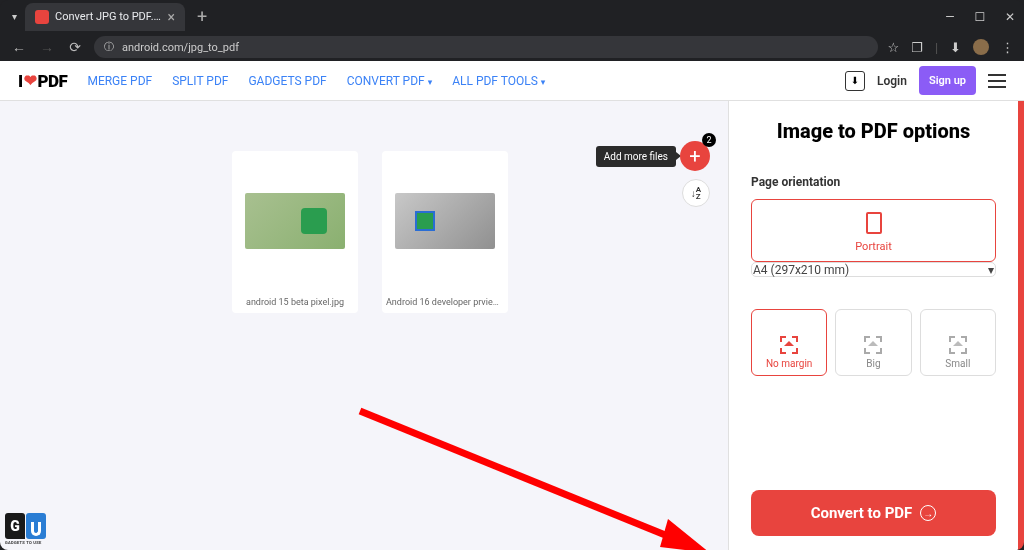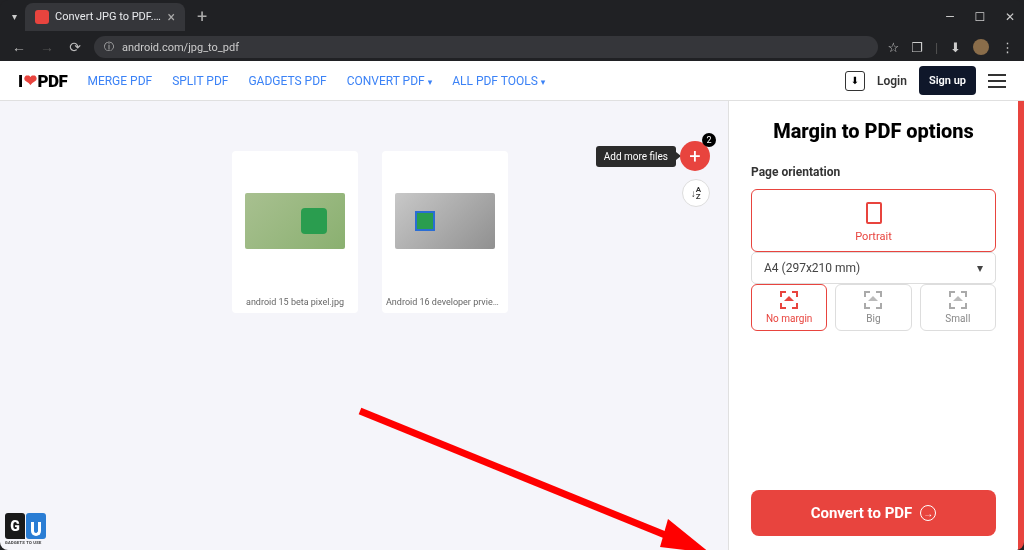--- a/index.html
+++ b/index.html
@@ -26,21 +26,21 @@
 
 
 .site-header { height: 40px; background: #fff; border-bottom: 1px solid #e0e0e0; display: flex; align-items: center; padding: 0 18px; gap: 20px; }
 .logo { font-weight: 900; font-size: 17px; color: #000; letter-spacing: -0.5px; display: flex; align-items: center; }
 .logo .heart { color: #e8443e; font-size: 16px; margin: 0 1px; }
 .nav-link { font-size: 12px; font-weight: 400; color: #3b82f6; white-space: nowrap; }
 .nav-caret { margin-left: 3px; font-size: 9px; }
 .header-right { margin-left: auto; display: flex; align-items: center; gap: 12px; }
 .desktop-icon { width: 20px; height: 20px; border: 1.5px solid #333; border-radius: 3px; display: flex; align-items: center; justify-content: center; font-size: 10px; }
 .login-link { font-size: 12px; font-weight: 600; color: #333; }
-.signup-btn { background: #0f172a; color: #fff; font-size: 11px; font-weight: 600; padding: 8px 10px; border-radius: 4px; }
+.signup-btn { background: #8b5cf6; color: #fff; font-size: 11px; font-weight: 600; padding: 8px 10px; border-radius: 4px; }
 .burger { width: 18px; height: 14px; display: flex; flex-direction: column; justify-content: space-between; }
 .burger div { height: 2px; background: #333; }
 
 
 .main { display: flex; height: 449px; }
 .canvas { flex: 1; background: #f5f5fa; position: relative; }
 .side-panel { width: 290px; background: #fff; border-left: 1px solid #e0e0e0; display: flex; flex-direction: column; }
 .red-edge { width: 6px; background: #e8443e; }
 
 
@@ -57,29 +57,29 @@
 .float-area { position: absolute; top: 40px; right: 18px; display: flex; align-items: center; gap: 4px; }
 .add-tooltip { background: #2b2b2b; color: #fff; font-size: 10px; padding: 5px 8px; border-radius: 3px; position: relative; }
 .add-tooltip:after { content: ""; position: absolute; right: -5px; top: 50%; transform: translateY(-50%); border-left: 5px solid #2b2b2b; border-top: 4px solid transparent; border-bottom: 4px solid transparent; }
 .badge-count { position: absolute; top: -8px; right: -6px; background: #000; color: #fff; font-size: 9px; width: 14px; height: 14px; border-radius: 50%; display: flex; align-items: center; justify-content: center; z-index: 2; }
 .add-btn { width: 30px; height: 30px; background: #e8443e; border-radius: 50%; color: #fff; display: flex; align-items: center; justify-content: center; font-size: 20px; position: relative; }
 .sort-btn { position: absolute; top: 78px; right: 18px; width: 28px; height: 28px; background: #fff; border: 1px solid #ddd; border-radius: 50%; display: flex; align-items: center; justify-content: center; font-size: 10px; color: #333; font-weight: 600; }
 
 
 .panel-inner { padding: 18px 22px; flex: 1; overflow: hidden; }
 .panel-title { font-size: 20px; font-weight: 800; text-align: center; margin-bottom: 16px; }
-.section-label { font-size: 12px; font-weight: 700; color: #333; margin-bottom: 10px; margin-top: 22px; }
+.section-label { font-size: 12px; font-weight: 700; color: #333; margin-bottom: 10px; margin-top: 32px; }
 .orient-row { display: flex; gap: 2px; flex-direction: column; }
 .orient-card { flex: 1; border: 1px solid #ddd; border-radius: 6px; padding: 12px 0 8px; text-align: center; font-size: 11px; color: #666; }
 .orient-card.selected { border-color: #e8443e; color: #e8443e; }
 .orient-icon { width: 16px; height: 22px; border: 2px solid currentColor; margin: 0 auto 6px; border-radius: 2px; }
 .orient-icon.landscape { width: 22px; height: 14px; }
-.select-box { border: 1px solid #ddd; border-radius: 5px; height: 32px; display: flex; align-items: center; padding: 0 12px; font-size: 12px; color: #444; justify-content: space-between; }
+.select-box { border: 1px solid #ddd; border-radius: 5px; height: 15px; display: flex; align-items: center; padding: 0 1px; font-size: 12px; color: #444; justify-content: space-between; }
 .margin-row { display: flex; gap: 8px; }
-.margin-card { flex: 1; border: 1px solid #ddd; border-radius: 6px; padding: 6px 0 6px; text-align: center; font-size: 10px; color: #888; }
+.margin-card { flex: 1; border: 1px solid #ddd; border-radius: 6px; padding: 26px 0 6px; text-align: center; font-size: 10px; color: #888; margin-top: 32px; }
 .margin-card.selected { border-color: #e8443e; color: #e8443e; }
 .margin-icon { width: 18px; height: 18px; border: 2px dashed #aaa; margin: 0 auto 4px; position: relative; }
 .margin-card.selected .margin-icon { border-color: #e8443e; }
 .margin-icon .tri { width: 0; height: 0; border-left: 5px solid transparent; border-right: 5px solid transparent; border-bottom: 5px solid currentColor; position: absolute; top: 3px; left: 50%; transform: translateX(-50%); }
 
 .convert-btn { background: #e8443e; color: #fff; height: 46px; margin: 0 22px 14px; border-radius: 8px; display: flex; align-items: center; justify-content: center; font-size: 15px; font-weight: 700; gap: 8px; }
 .convert-btn .arrow { border: 1.5px solid #fff; border-radius: 50%; width: 16px; height: 16px; display: flex; align-items: center; justify-content: center; font-size: 10px; }
 
 
 .arrow-svg { position: absolute; top: 300px; left: 350px; width: 380px; height: 170px; pointer-events: none; }
@@ -193,21 +193,21 @@
         <div class="u">
             <div style="width:10px;height:14px;border:3px solid #fff;border-top:none;border-radius:0 0 6px 6px"></div>
           </div>
       </div>
       <div class="txt">GADGETS TO USE</div>
     </div>
   </div>
 
   <div class="side-panel">
     <div class="panel-inner">
-      <div class="panel-title">Margin to PDF options</div>
+      <div class="panel-title">Image to PDF options</div>
 
       <div class="section-label">Page orientation</div>
       <div class="orient-row">
         <div class="orient-card selected">
           <div class="orient-icon"></div>
           <span>Portrait</span>
         </div>
       </div>
 
       <div class="select-box">

